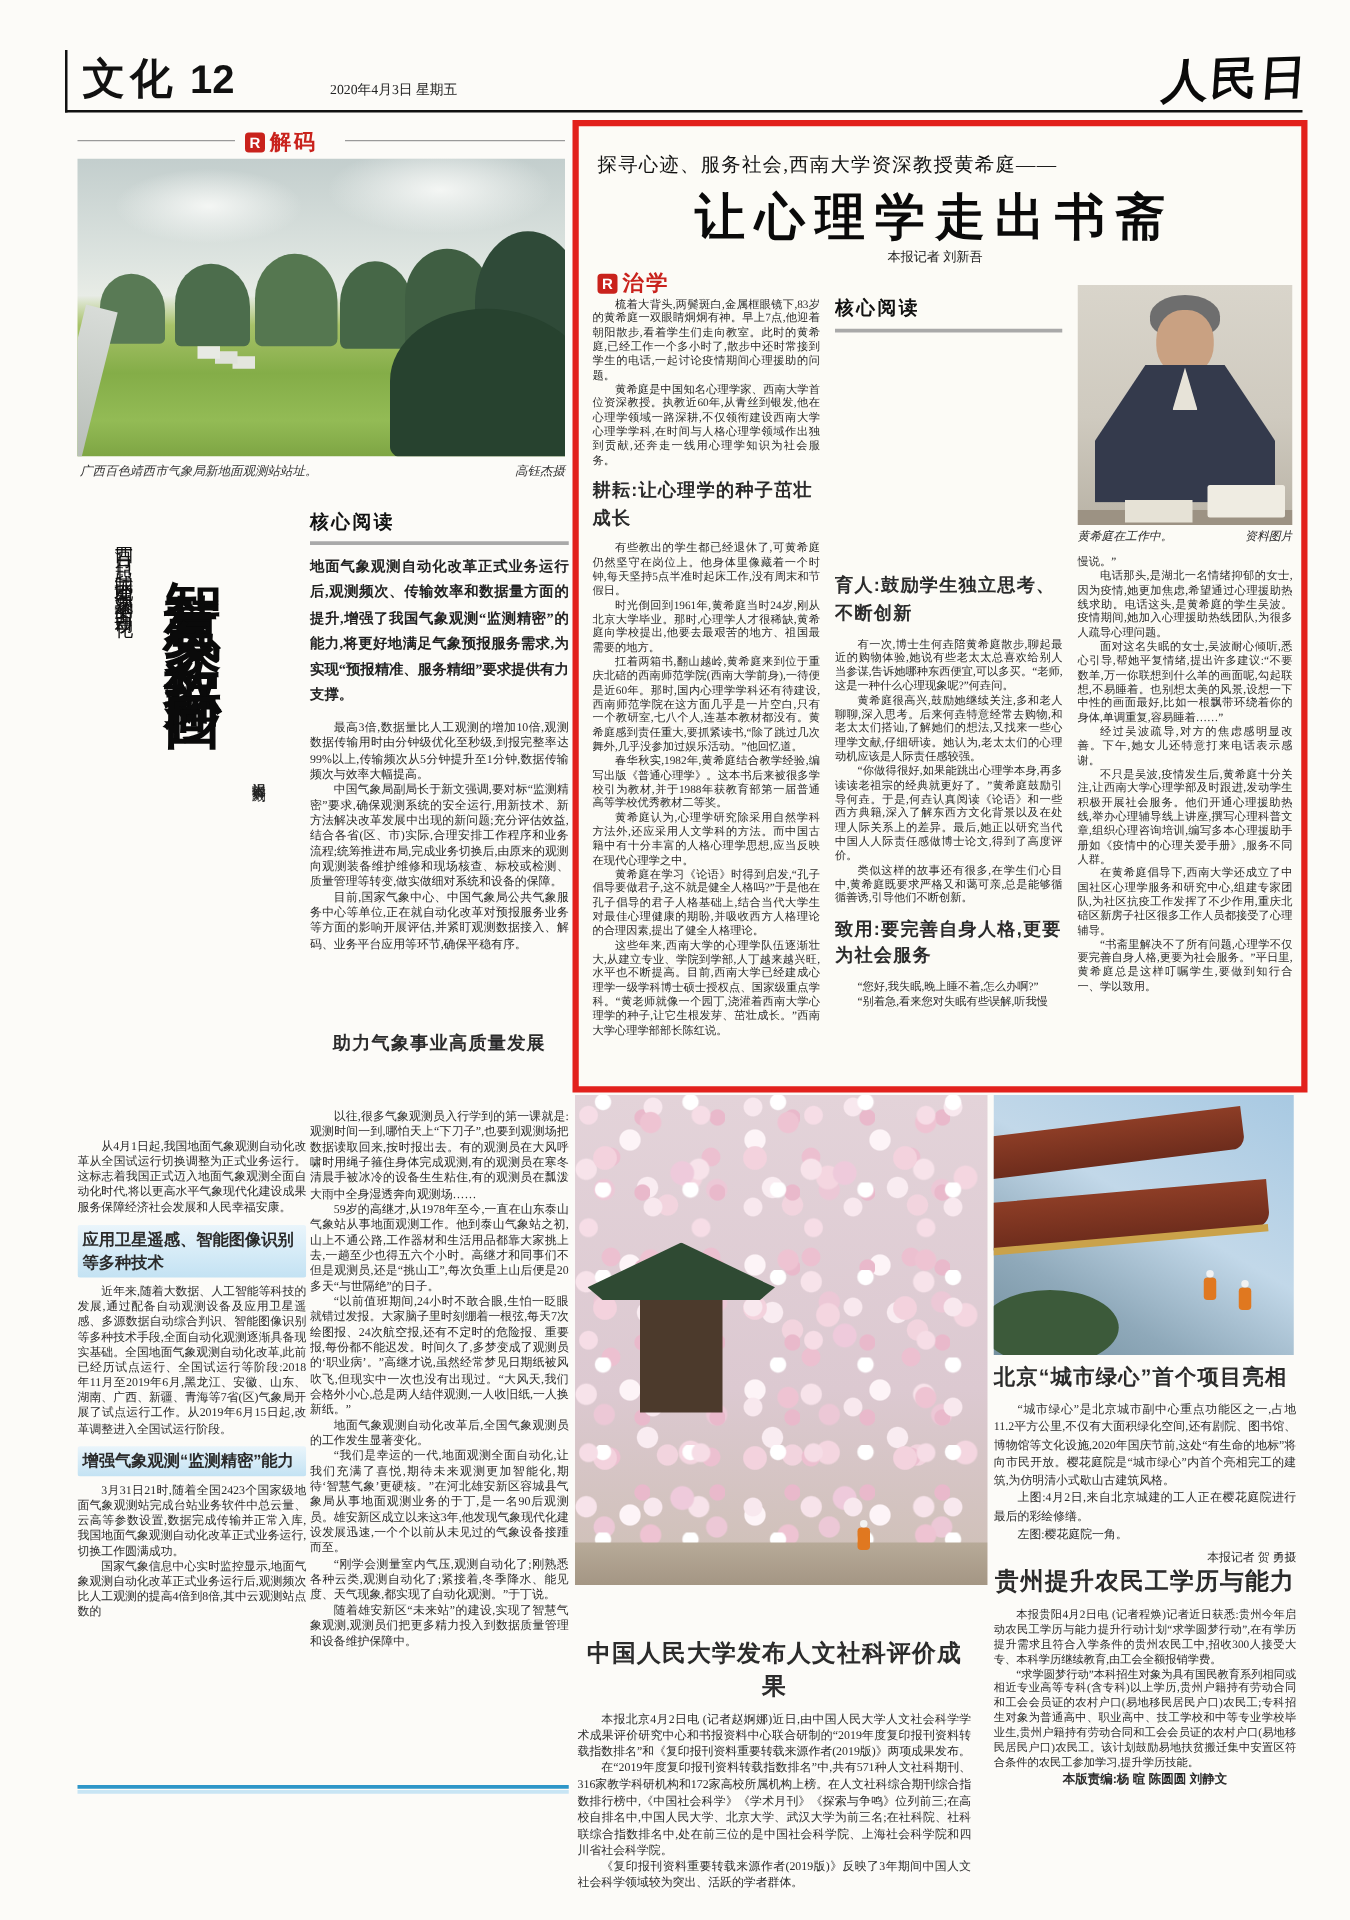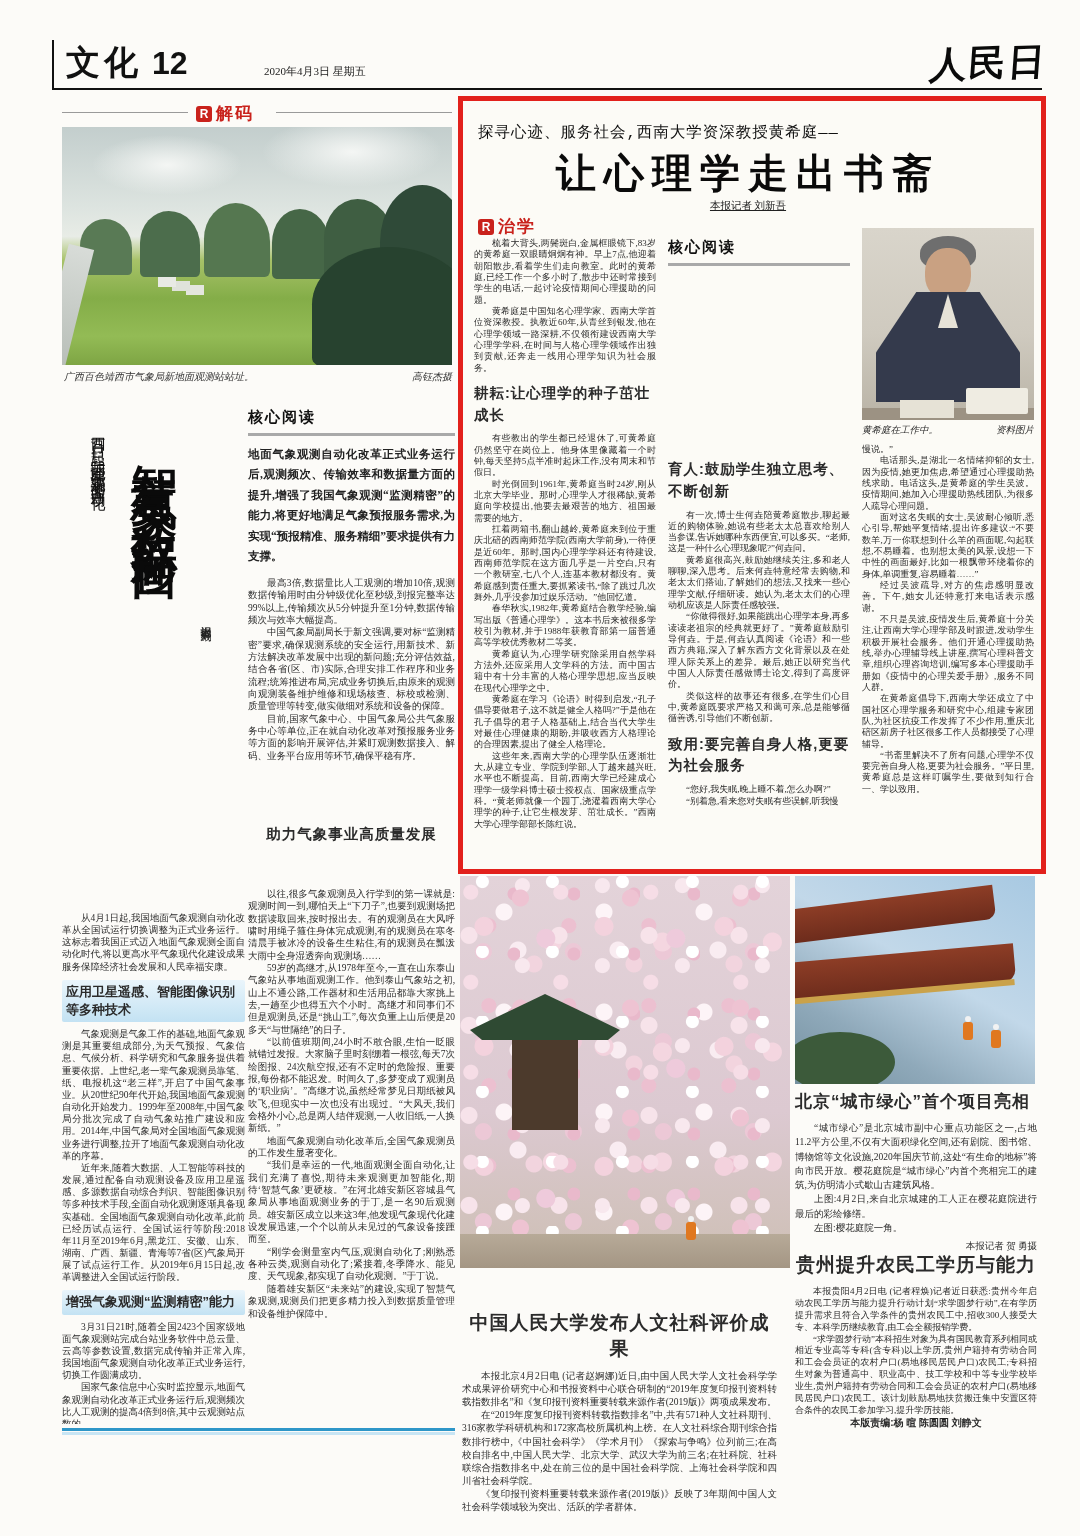--- a/index.html
+++ b/index.html
@@ -45,24 +45,24 @@
   .m-body{font-size:9.5px;line-height:1.3;height:238px;overflow:hidden;margin-top:10px;}
   .m-sub{font-family:"Liberation Sans",sans-serif;font-weight:bold;font-size:14.5px;text-align:center;
          margin:10px 0 8px;letter-spacing:1px;}
   .m-body2{font-size:9.5px;line-height:1.3;height:548px;overflow:hidden;margin-top:44px;}
   .blue-sub{display:block;font-family:"Liberation Sans",sans-serif;font-weight:bold;font-size:13px;
      line-height:1.4;padding:3px 4px;margin:7px 0 6px;text-indent:0;text-align:left;
      background:linear-gradient(180deg,#eaf5fb 0%,#c3e2f3 100%);border-radius:2px;}
   .blue-bar{left:62px;top:1428px;width:393px;height:3px;background:#2e96c8;box-shadow:0 4px 0 #c8e5f4;}
   
   .red-box{left:458px;top:96px;width:578px;height:768px;border:5px solid #e2211c;background:#fcfbf6;}
-  .p-kick{left:478px;top:122px;font-size:15.5px;letter-spacing:1px;color:#111;font-family:Liberation Mono, monospace;}
+  .p-kick{left:478px;top:122px;font-size:15.5px;letter-spacing:1px;color:#111;}
   .p-head{left:468px;top:146px;width:560px;text-align:center;font-family:"Liberation Sans",sans-serif;
           font-weight:bold;font-size:40px;letter-spacing:8px;color:#0a0a0a;}
-  .p-by{left:468px;top:199px;width:560px;text-align:center;font-size:10.5px;color:#222;text-decoration:underline;}
+  .p-by{left:468px;top:199px;width:560px;text-align:center;font-size:10.5px;color:#222;}
   .p-tag{left:478px;top:215px;}
   .pcol{position:absolute;font-size:9px;line-height:1.26;overflow:hidden;}
   .pcol1{left:474px;top:238px;width:182px;height:622px;}
   .pcol2{left:668px;top:238px;width:182px;height:622px;}
   .pcol3{left:862px;top:228px;width:172px;height:634px;}
   .p-sub{font-family:"Liberation Sans",sans-serif;font-weight:bold;font-size:14.5px;line-height:1.5;
          margin:9px 0 7px;text-indent:0;letter-spacing:1px;}
   .ph-port{width:172px;height:192px;position:relative;overflow:hidden;
      background:linear-gradient(180deg,#d9d5cb 0%,#cfcabf 55%,#b9b3a6 100%);}
   .port-hair{position:absolute;left:58px;top:8px;width:56px;height:34px;background:#6e6e6e;border-radius:50% 50% 40% 40%;}
@@ -160,21 +160,20 @@
   </div>
 
   <div class="abs vtext w-kick">四月一日起,我国地面气象观测全面自动化</div>
   <div class="abs vtext w-head">智慧气象  数据秒回</div>
   <div class="abs vtext w-by">本报记者  刘毅</div>
 
   <div class="abs colL">
     <p>从4月1日起,我国地面气象观测自动化改革从全国试运行切换调整为正式业务运行。这标志着我国正式迈入地面气象观测全面自动化时代,将以更高水平气象现代化建设成果服务保障经济社会发展和人民幸福安康。</p>
     <span class="blue-sub">应用卫星遥感、智能图像识别等多种技术</span>
     <div>
-        <p>气象观测是气象工作的基础,地面气象观测是其重要组成部分,为天气预报、气象信息、气候分析、科学研究和气象服务提供着重要依据。上世纪,老一辈气象观测员靠笔、纸、电报机这“老三样”,开启了中国气象事业。从20世纪90年代开始,我国地面气象观测自动化开始发力。1999年至2008年,中国气象局分批次完成了自动气象站推广建设和应用。2014年,中国气象局对全国地面气象观测业务进行调整,拉开了地面气象观测自动化改革的序幕。</p>
         <p>近年来,随着大数据、人工智能等科技的发展,通过配备自动观测设备及应用卫星遥感、多源数据自动综合判识、智能图像识别等多种技术手段,全面自动化观测逐渐具备现实基础。全国地面气象观测自动化改革,此前已经历试点运行、全国试运行等阶段:2018年11月至2019年6月,黑龙江、安徽、山东、湖南、广西、新疆、青海等7省(区)气象局开展了试点运行工作。从2019年6月15日起,改革调整进入全国试运行阶段。</p>
       </div>
     <span class="blue-sub">增强气象观测“监测精密”能力</span>
     <div>
         <p>3月31日21时,随着全国2423个国家级地面气象观测站完成台站业务软件中总云量、云高等参数设置,数据完成传输并正常入库,我国地面气象观测自动化改革正式业务运行,切换工作圆满成功。</p>
         <p>国家气象信息中心实时监控显示,地面气象观测自动化改革正式业务运行后,观测频次比人工观测的提高4倍到8倍,其中云观测站点数的</p>
       </div>
   </div>
 
   <div class="abs colM">

